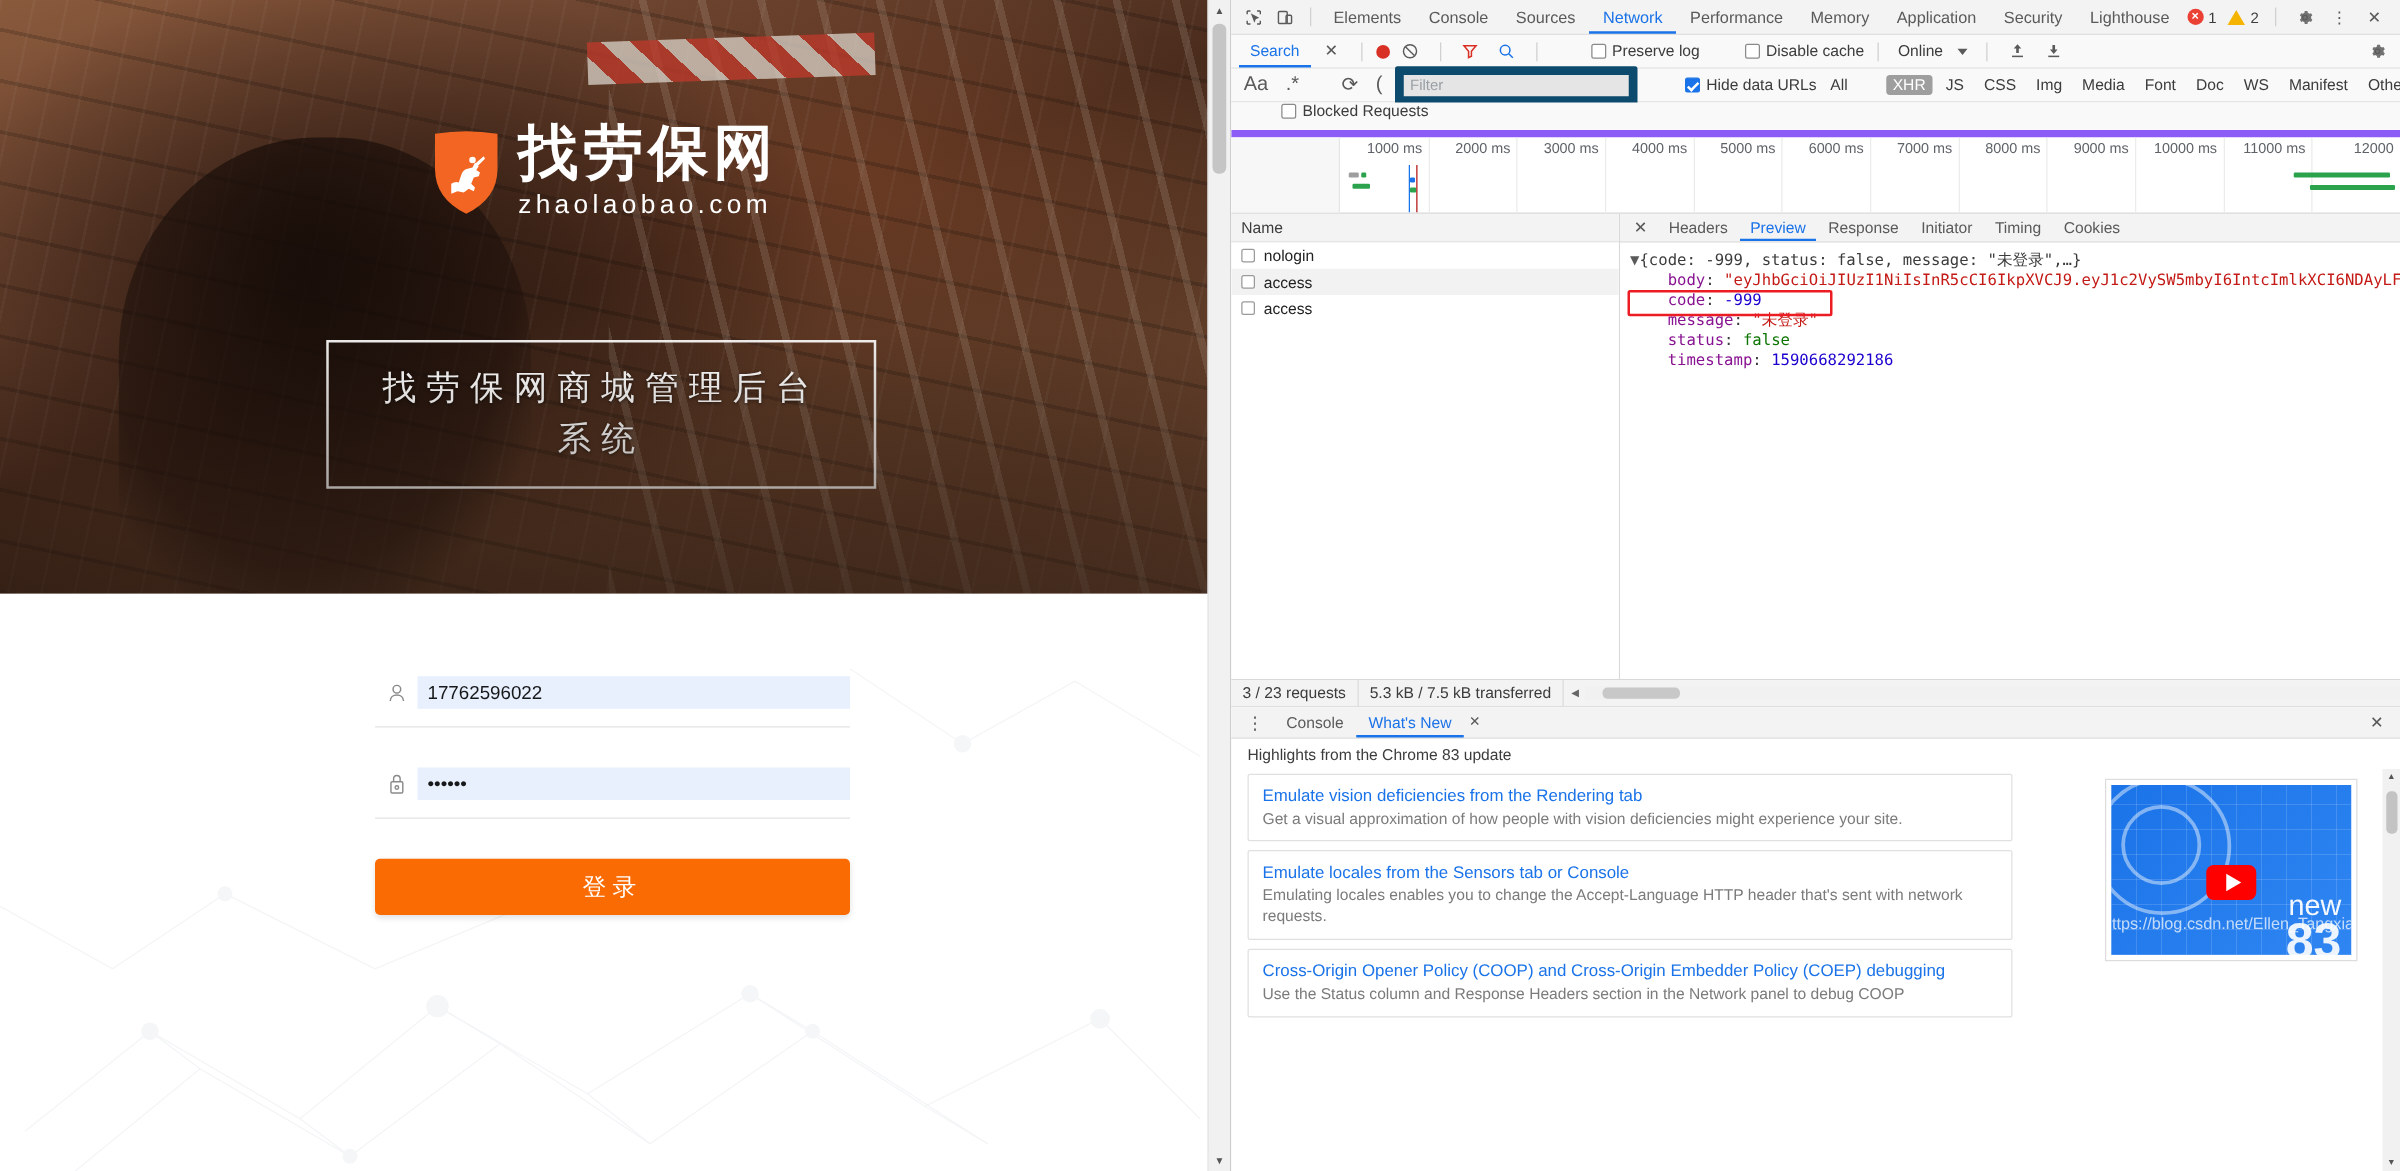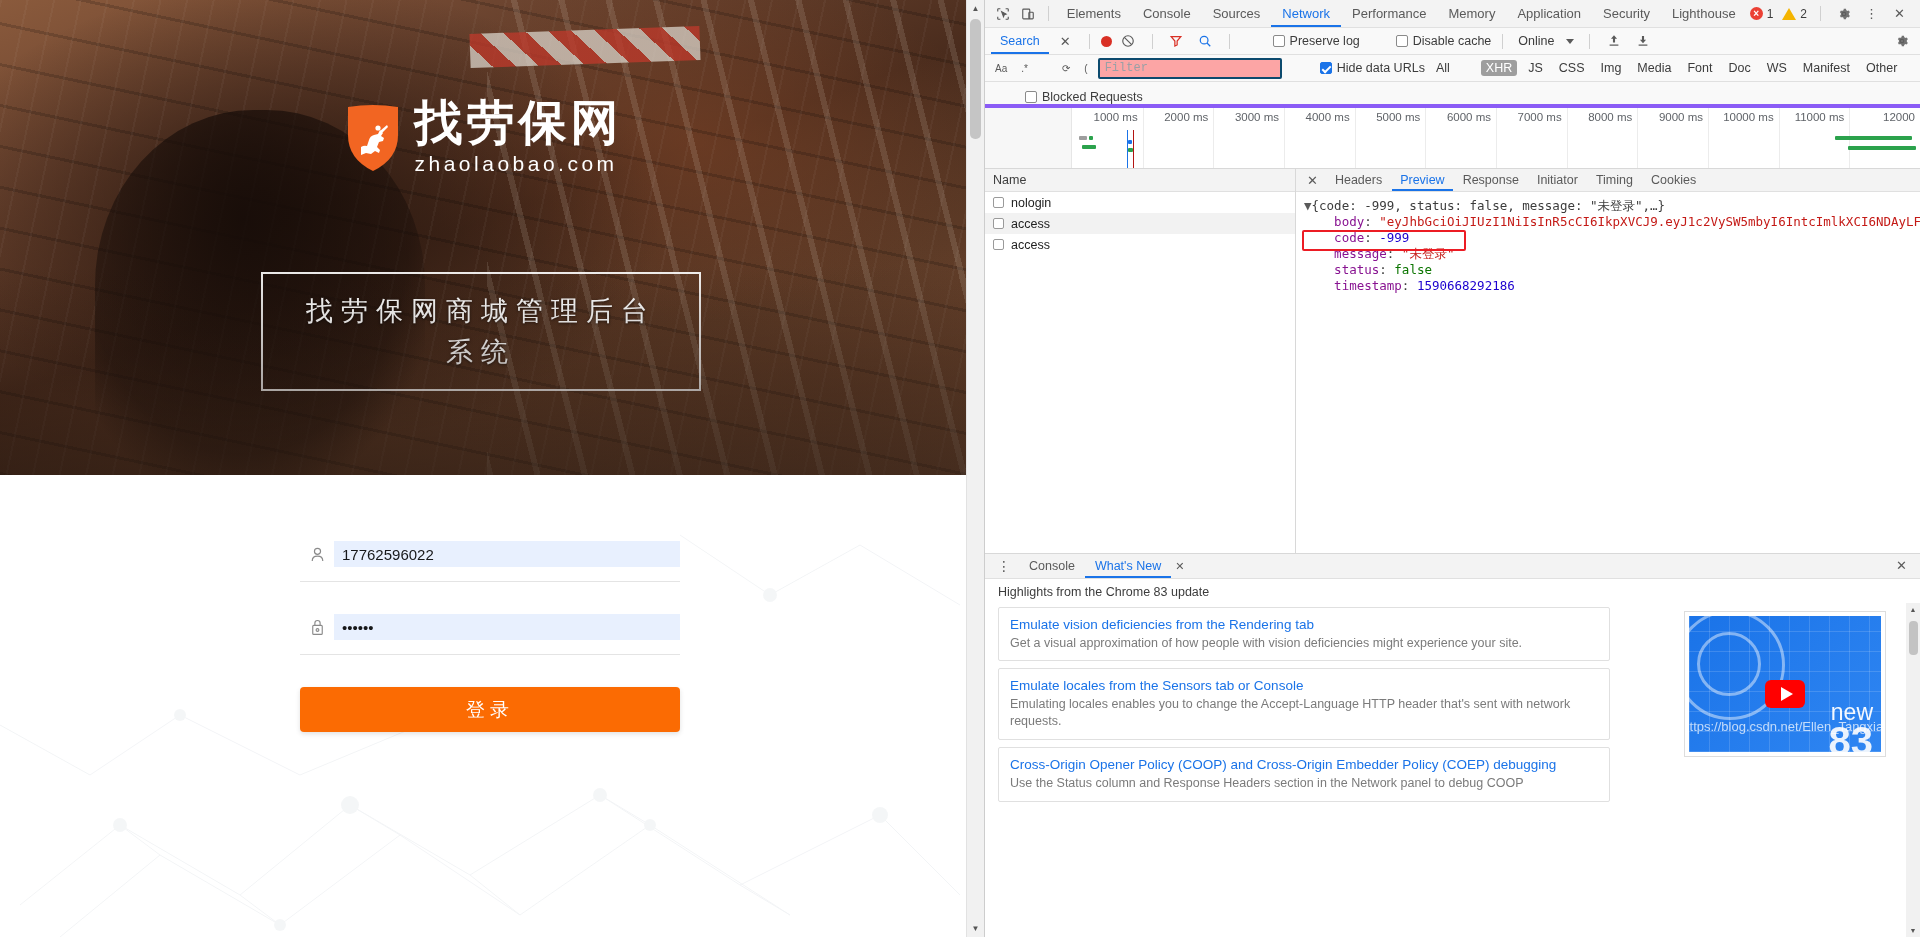--- a/index.html
+++ b/index.html
@@ -81,28 +81,28 @@
   .dt-toolbar{display:flex;align-items:center;height:26px;border-bottom:1px solid #e0e0e0;background:#f9f9f9;padding:0 6px;gap:4px;flex:0 0 26px;}
   .rec-dot{width:11px;height:11px;border-radius:50%;background:#d93025;cursor:pointer;}
   .cb{display:flex;align-items:center;gap:5px;font-size:12.5px;color:#3c3c3c;cursor:pointer;white-space:nowrap;padding-left:32px;}
   .box{width:12px;height:12px;border:1px solid #8a8a8a;border-radius:2px;background:#fff;box-sizing:border-box;}
   .box.on{background:#1a73e8;border-color:#1a73e8;position:relative;}
   .box.on:after{content:"";position:absolute;left:3.5px;top:.5px;width:3px;height:7px;border:solid #fff;border-width:0 2px 2px 0;transform:rotate(45deg);}
   .sel{display:flex;align-items:center;gap:12px;padding:0 4px;cursor:pointer;font-size:12.5px;}
   .caret{width:0;height:0;border-left:4px solid transparent;border-right:4px solid transparent;border-top:5px solid #5a5a5a;}
 
   .dt-filters{display:flex;align-items:center;height:26px;border-bottom:1px solid #e0e0e0;background:#f9f9f9;padding:0 6px;gap:6px;flex:0 0 26px;}
-  .f-ico{padding:0 4px;color:#5a5a5a;font-size:10px;cursor:pointer;}
-  .filter-input{flex:0 0 170px;height:17px;border:2px solid #0c4a6e;background:#fca5a5;border-radius:2px;padding:0 5px;
-    font-size:12px;color:#3c3c3c;outline:none;font-family:Liberation Mono, monospace;}
+  .f-ico{padding:0 4px;color:#5a5a5a;font-size:16px;cursor:pointer;}
+  .filter-input{flex:0 0 170px;height:17px;border:7px solid #0c4a6e;background:#e5e5e5;border-radius:2px;padding:0 5px;
+    font-size:12px;color:#3c3c3c;outline:none;font-family:Liberation Sans, sans-serif;}
   .filter-input::placeholder{color:#9aa0a6;}
   .ftype{padding:1px 5px;border-radius:3px;cursor:pointer;font-size:12.5px;color:#3c3c3c;white-space:nowrap;}
   .ftype.active{background:#9e9e9e;color:#fff;}
 
-  .dt-blocked{display:flex;align-items:flex-end;height:22px;border-bottom:4px solid #8b5cf6;background:#f9f9f9;padding:0 8px;flex:0 0 22px;}
+  .dt-blocked{display:flex;align-items:flex-start;height:22px;border-bottom:6px solid #8b5cf6;background:#f9f9f9;padding:0 8px;flex:0 0 22px;}
 
   .overview{height:60px;border-bottom:1px solid #d8d8d8;background:#fff;display:flex;flex:0 0 60px;position:relative;overflow:hidden;}
   .ov-left{flex:0 0 86px;border-right:1px solid #e6e6e6;background:#f7f7f7;}
   .ov-grid{flex:1;position:relative;}
   .ov-cell{position:absolute;top:0;bottom:0;border-right:1px solid #ececec;}
   .ov-lbl{position:absolute;top:3px;right:5px;font-size:11.5px;color:#5f6368;white-space:nowrap;}
   .ov-bar{position:absolute;height:4px;border-radius:1px;}
   .ov-line{position:absolute;top:22px;bottom:0;width:1px;}
 
   .mid{flex:1;display:flex;min-height:0;border-bottom:1px solid #d8d8d8;justify-content:center;}
@@ -478,20 +478,30 @@
           <div class="jl">    <span class="k">body</span><span class="p">: </span><span class="s">"eyJhbGciOiJIUzI1NiIsInR5cCI6IkpXVCJ9.eyJ1c2VySW5mbyI6IntcImlkXCI6NDAyLFwiY2</span></div>
           <div class="jl">    <span class="k">code</span><span class="p">: </span><span class="n">-999</span></div>
           <div class="jl">    <span class="k">message</span><span class="p">: </span><span class="s">"未登录"</span></div>
           <div class="jl">    <span class="k">status</span><span class="p">: </span><span class="b">false</span></div>
           <div class="jl">    <span class="k">timestamp</span><span class="p">: </span><span class="n">1590668292186</span></div>
           <div class="hl-msg"></div>
         </div>
       </div>
     </div>
 
+    <div class="statusbar">
+      <span class="sb-cell">3 / 23 requests</span>
+      <span class="sb-cell">5.3 kB / 7.5 kB transferred</span>
+      <span class="sb-scroll">
+        <span style="font-size:8px;color:#666">◀</span>
+        <span class="sb-track">
+            <span class="sb-thumb"></span>
+          </span>
+      </span>
+    </div>
 
     <div class="drawer">
       <div class="dr-tabs">
         <span class="kebab">⋮</span>
         <div class="dr-tab">Console</div>
         <div class="dr-tab active">What's New</div>
         <span class="kebab" style="padding:0 4px;font-size:11px">✕</span>
         <span class="dr-x">✕</span>
       </div>
       <div class="wn-sub">Highlights from the Chrome 83 update</div>

